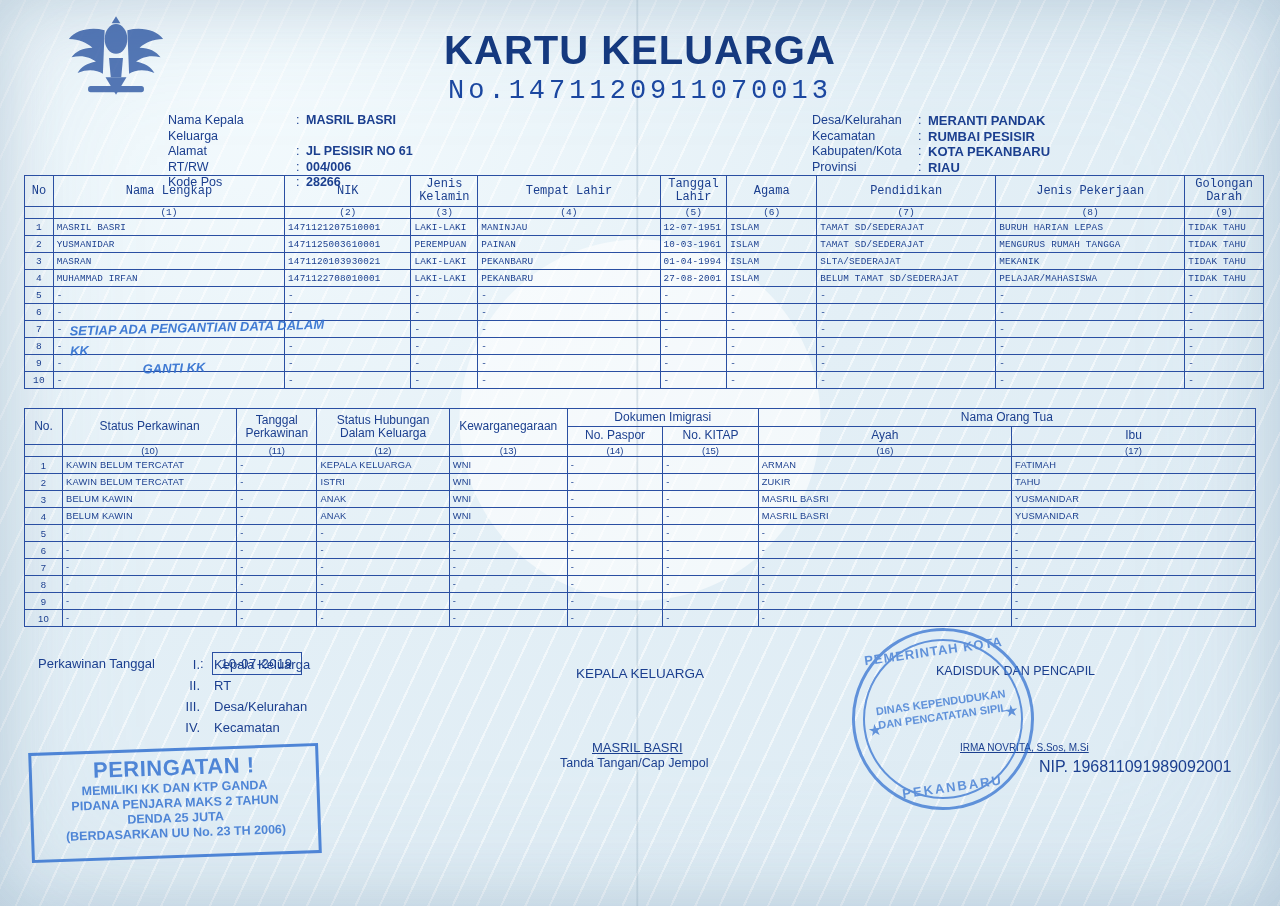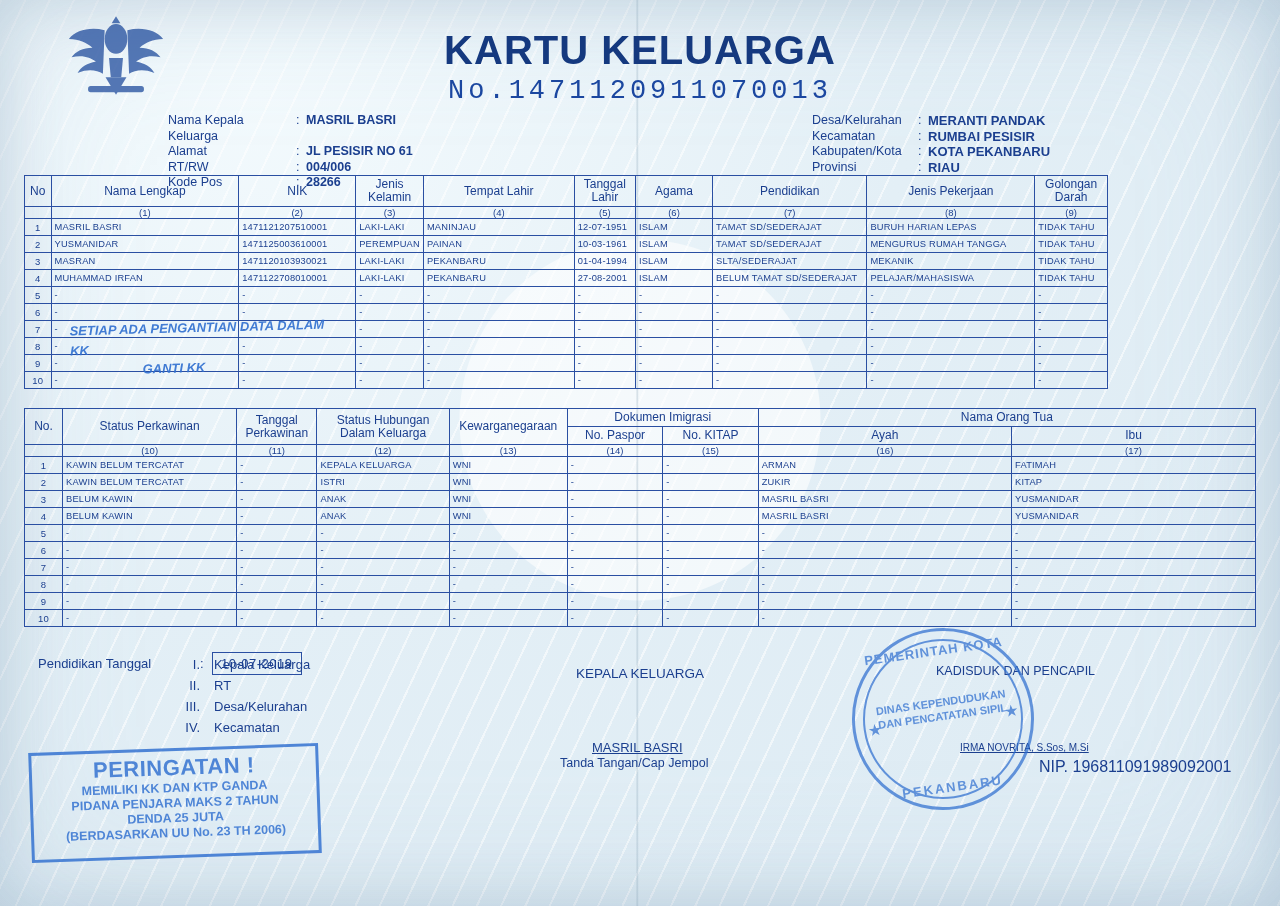--- a/index.html
+++ b/index.html
@@ -71,21 +71,21 @@
     color:#1b3f8f;
     padding:0 3px;
     vertical-align:middle;
     font-weight:normal;
   }
   .hdr-cell{text-align:center;font-size:12px;line-height:13px;padding:2px 2px;}
   .num-cell{text-align:center;font-size:9.5px;}
   .data{font-size:9.3px;height:16px;letter-spacing:.2px;}
   .idx{text-align:center;font-size:9.5px;width:22px;}
 
-  #t1{left:24px;top:175px;width:1084px;}
+  #t1{left:24px;top:175px;width:1240px;font-family:Liberation Mono, monospace;}
   #t2{left:24px;top:408px;width:1232px;}
 
   
   .foot{position:absolute;left:38px;top:652px;font-size:13px;line-height:21px;}
   .issued-box{
     display:inline-block;border:1px solid #2a4fa2;padding:0px 8px;
     font-size:13px;letter-spacing:.5px;
   }
   .lembar-list{margin-top:2px;}
   .lembar-row{display:flex;}
@@ -411,21 +411,21 @@
    </tr>
       <tr>
      <td class="idx data">2</td>
      <td class="data">KAWIN BELUM TERCATAT</td>
      <td class="data">-</td>
      <td class="data">ISTRI</td>
      <td class="data">WNI</td>
      <td class="data">-</td>
      <td class="data">-</td>
      <td class="data">ZUKIR</td>
-     <td class="data">KITAP</td>
+     <td class="data">TAHU</td>
    </tr>
       <tr>
      <td class="idx data">3</td>
      <td class="data">BELUM KAWIN</td>
      <td class="data">-</td>
      <td class="data">ANAK</td>
      <td class="data">WNI</td>
      <td class="data">-</td>
      <td class="data">-</td>
      <td class="data">MASRIL BASRI</td>
@@ -511,21 +511,21 @@
     </tbody>
 </table>
 
 <div id="hand-note">
   <div>SETIAP ADA PENGANTIAN DATA DALAM KK</div>
   <div class="l2">GANTI KK</div>
 </div>
 
 <div class="foot">
   <div style="display:flex;align-items:center;">
-    <span style="width:162px">Pendidikan Tanggal</span>
+    <span style="width:162px">Perkawinan Tanggal</span>
     <span style="width:12px">:</span>
     <span class="issued-box">10-07-2019</span>
   </div>
   <div class="lembar-list" id="lembarList" style="margin-top:-21px;margin-left:128px;">
       <div class="lembar-row">
      <span class="rom">I.</span>
      <span>Kepala Keluarga</span>
    </div>
       <div class="lembar-row">
      <span class="rom">II.</span>

